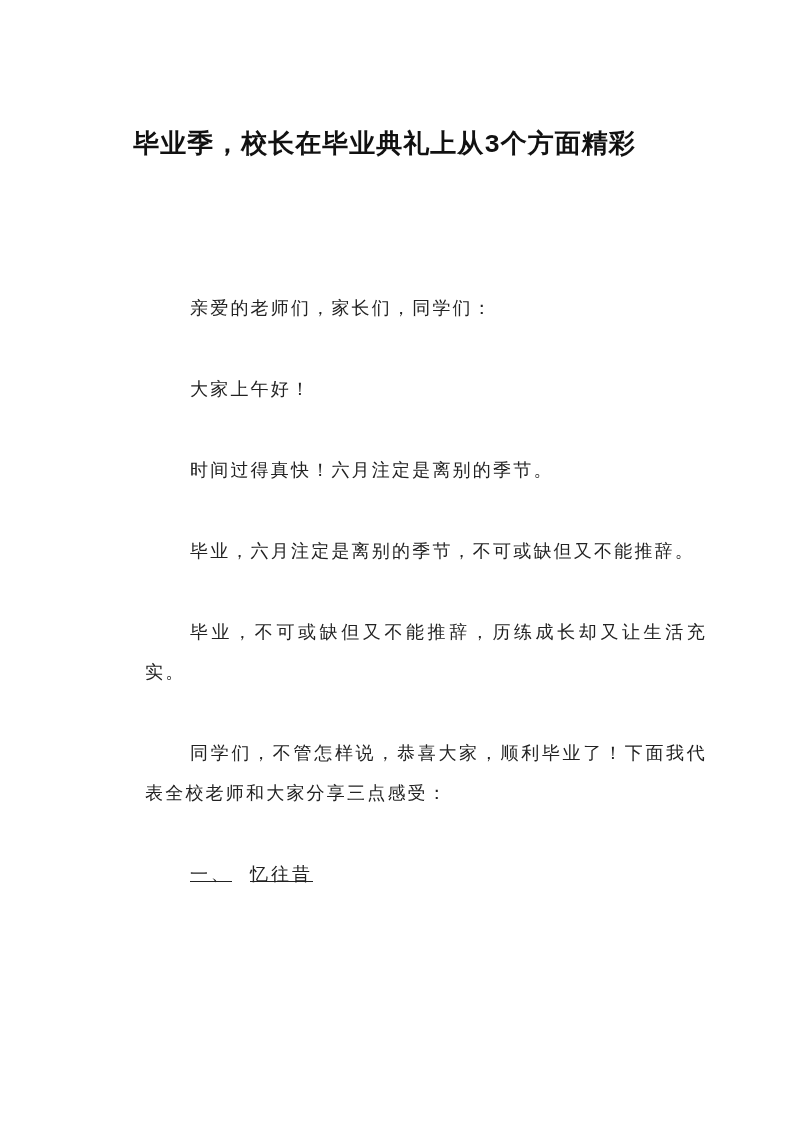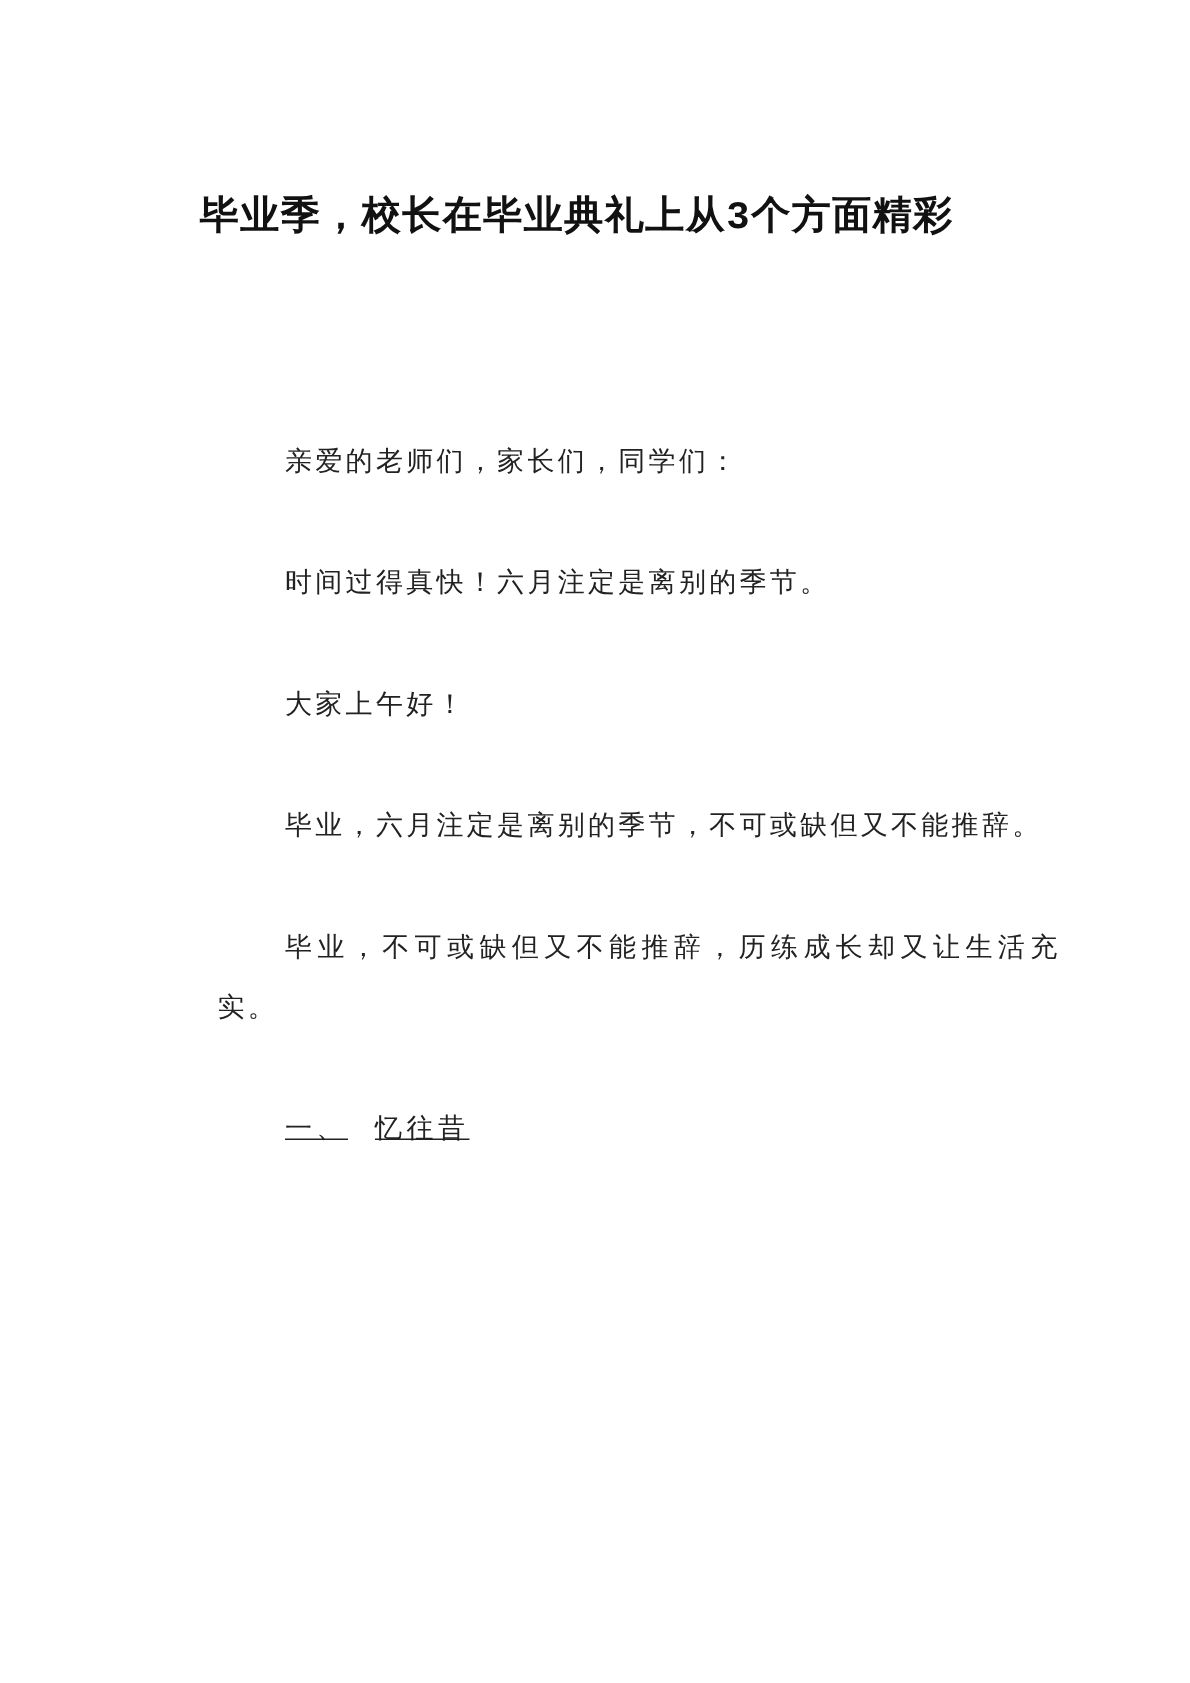--- a/index.html
+++ b/index.html
@@ -61,21 +61,22 @@
 </head>
 <body>
 
 <div class="page">
   <h1 class="title">
     <span>毕业季，校长在毕业典礼上从3个方面精彩</span><br>
   </h1>
 
   <div class="body">
     <p class="para">亲爱的老师们，家长们，同学们：</p>
+    <p class="para">大家上午好！</p>
     <p class="para">时间过得真快！六月注定是离别的季节。</p>
-    <p class="para">大家上午好！</p>
     <p class="para">毕业，六月注定是离别的季节，不可或缺但又不能推辞。</p>
     <p class="para">毕业，不可或缺但又不能推辞，历练成长却又让生活充实。</p>
+    <p class="para">同学们，不管怎样说，恭喜大家，顺利毕业了！下面我代表全校老师和大家分享三点感受：</p>
     <p class="para heading">
       <span class="num">一、</span><span>忆往昔</span>
     </p>
   </div>
 </div>
 
 </body></html>

